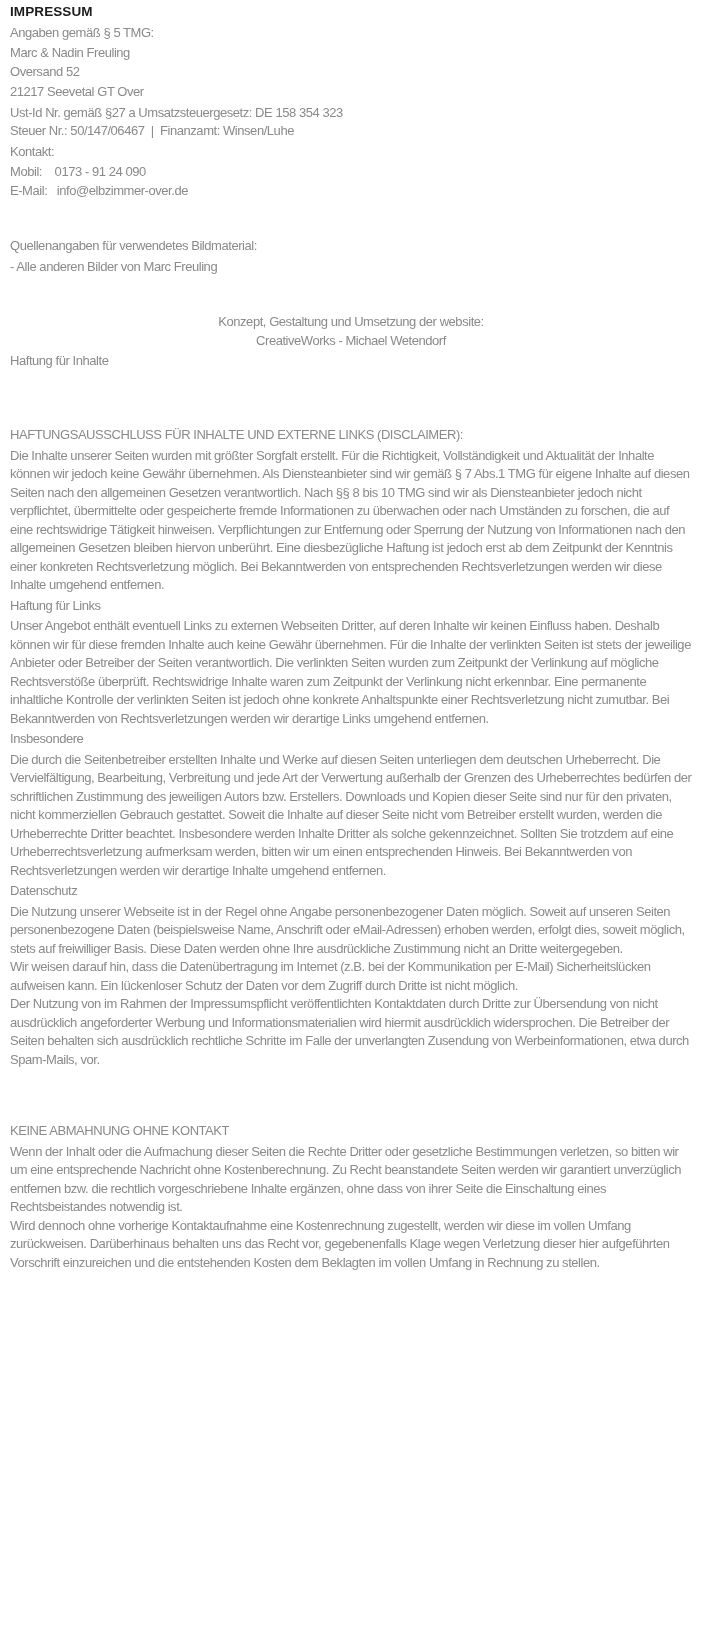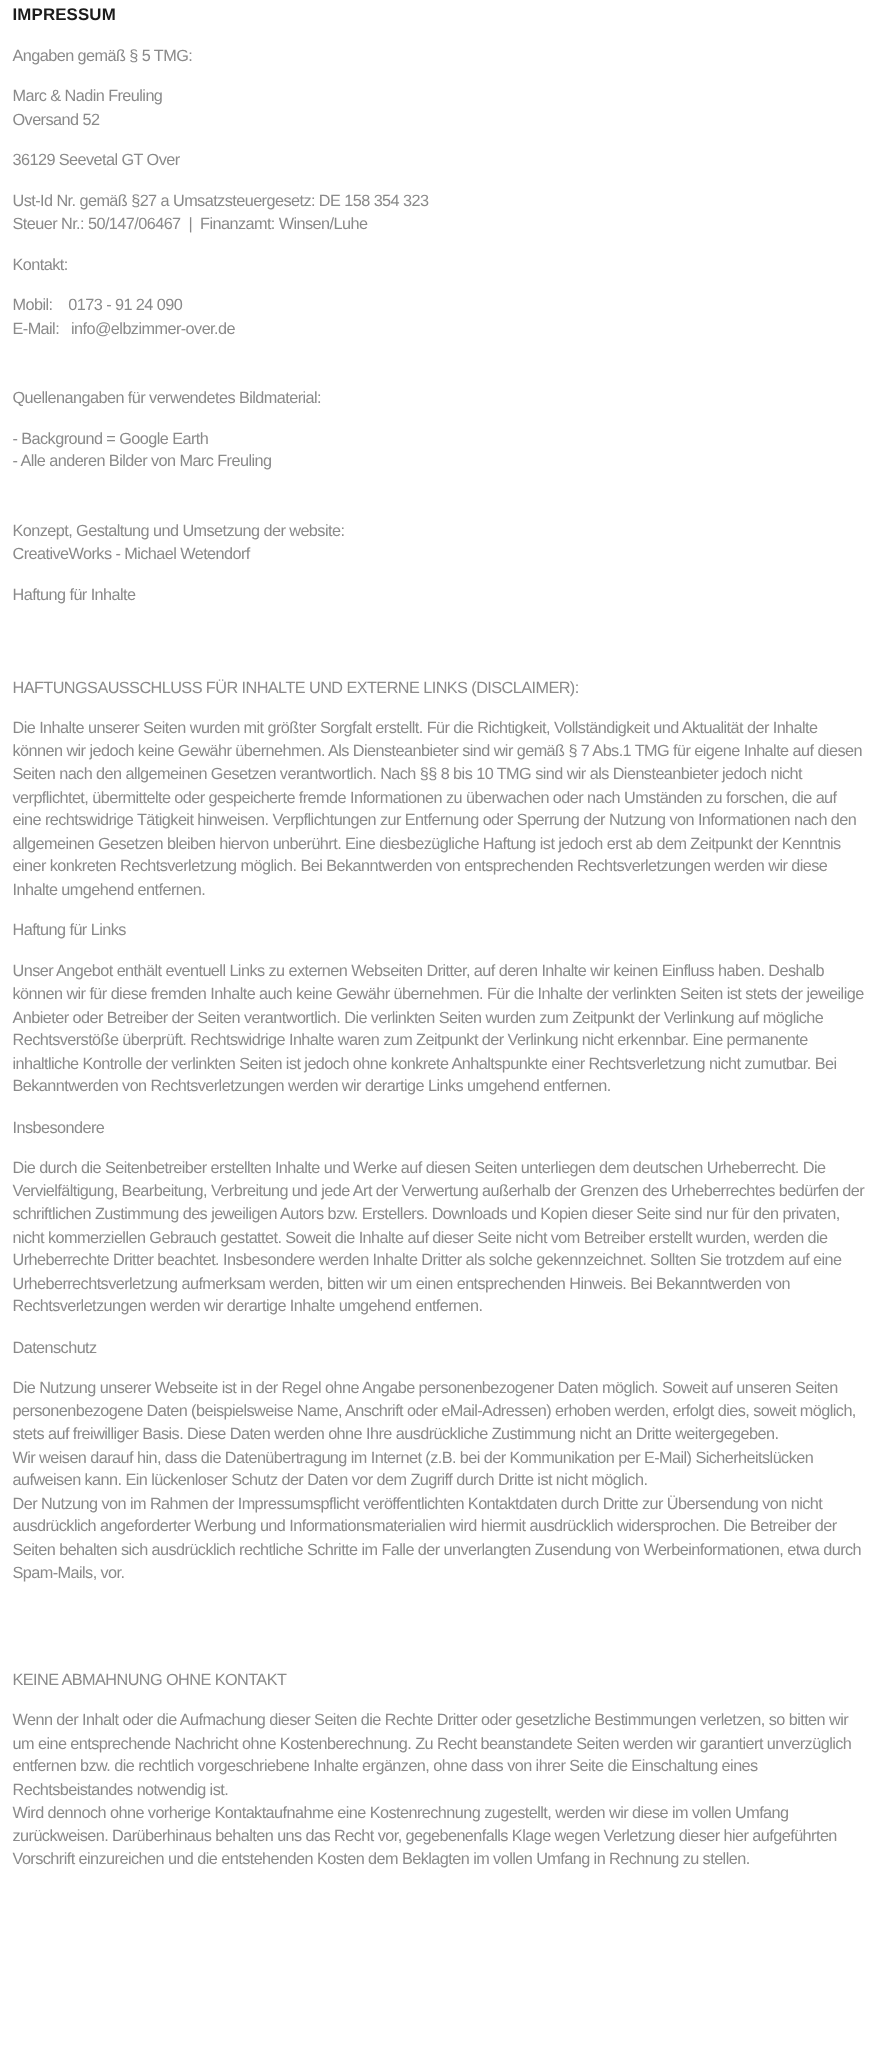--- a/index.html
+++ b/index.html
@@ -23,61 +23,60 @@
     letter-spacing: -0.45px;
   }
   .title {
     color: #1c1c1c;
     font-weight: bold;
     font-size: 13.5px;
     letter-spacing: 0.1px;
     line-height: 18.5px;
   }
   .block {
-    margin-top: 14px;
+    margin-top: 2px;
   }
   .line, .seg {
     white-space: pre-wrap;
   }
 </style>
 </head>
 <body>
 
 <div class="doc">
   <div class="title">IMPRESSUM</div>
   <div id="blocks">
       <div class="block">
         <div class="line">Angaben gemäß § 5 TMG:</div>
       </div>
       <div class="block">
         <div class="line">Marc &amp; Nadin Freuling</div>
         <div class="line">Oversand 52</div>
       </div>
       <div class="block">
-        <div class="line">36129 Seevetal GT Over</div>
+        <div class="line">21217 Seevetal GT Over</div>
       </div>
       <div class="block">
         <div class="line">Ust-Id Nr. gemäß §27 a Umsatzsteuergesetz: DE 158 354 323</div>
         <div class="line">Steuer Nr.: 50/147/06467  |  Finanzamt: Winsen/Luhe</div>
       </div>
       <div class="block">
         <div class="line">Kontakt:</div>
       </div>
       <div class="block">
         <div class="line">Mobil:    0173 - 91 24 090</div>
         <div class="line">E-Mail:   info@elbzimmer-over.de</div>
       </div>
       <div class="block" style="margin-top: 37px;">
         <div class="line">Quellenangaben für verwendetes Bildmaterial:</div>
       </div>
       <div class="block">
-        <div class="line">- Background = Google Earth</div>
         <div class="line">- Alle anderen Bilder von Marc Freuling</div>
       </div>
-      <div class="block" style="margin-top: 37px;">
+      <div class="block" style="margin-top: 37px; text-align: center;">
         <div class="line">Konzept, Gestaltung und Umsetzung der website:</div>
         <div class="line">CreativeWorks - Michael Wetendorf</div>
       </div>
       <div class="block">
         <div class="line">Haftung für Inhalte</div>
       </div>
       <div class="block" style="margin-top: 55.5px;">
         <div class="line">HAFTUNGSAUSSCHLUSS FÜR INHALTE UND EXTERNE LINKS (DISCLAIMER):</div>
       </div>
       <div class="block">
@@ -96,21 +95,21 @@
         <div class="seg">Die durch die Seitenbetreiber erstellten Inhalte und Werke auf diesen Seiten unterliegen dem deutschen Urheberrecht. Die Vervielfältigung, Bearbeitung, Verbreitung und jede Art der Verwertung außerhalb der Grenzen des Urheberrechtes bedürfen der schriftlichen Zustimmung des jeweiligen Autors bzw. Erstellers. Downloads und Kopien dieser Seite sind nur für den privaten, nicht kommerziellen Gebrauch gestattet. Soweit die Inhalte auf dieser Seite nicht vom Betreiber erstellt wurden, werden die Urheberrechte Dritter beachtet. Insbesondere werden Inhalte Dritter als solche gekennzeichnet. Sollten Sie trotzdem auf eine Urheberrechtsverletzung aufmerksam werden, bitten wir um einen entsprechenden Hinweis. Bei Bekanntwerden von Rechtsverletzungen werden wir derartige Inhalte umgehend entfernen.</div>
       </div>
       <div class="block">
         <div class="line">Datenschutz</div>
       </div>
       <div class="block">
         <div class="seg">Die Nutzung unserer Webseite ist in der Regel ohne Angabe personenbezogener Daten möglich. Soweit auf unseren Seiten personenbezogene Daten (beispielsweise Name, Anschrift oder eMail-Adressen) erhoben werden, erfolgt dies, soweit möglich, stets auf freiwilliger Basis. Diese Daten werden ohne Ihre ausdrückliche Zustimmung nicht an Dritte weitergegeben.</div>
         <div class="seg">Wir weisen darauf hin, dass die Datenübertragung im Internet (z.B. bei der Kommunikation per E-Mail) Sicherheitslücken aufweisen kann. Ein lückenloser Schutz der Daten vor dem Zugriff durch Dritte ist nicht möglich.</div>
         <div class="seg">Der Nutzung von im Rahmen der Impressumspflicht veröffentlichten Kontaktdaten durch Dritte zur Übersendung von nicht ausdrücklich angeforderter Werbung und Informationsmaterialien wird hiermit ausdrücklich widersprochen. Die Betreiber der Seiten behalten sich ausdrücklich rechtliche Schritte im Falle der unverlangten Zusendung von Werbeinformationen, etwa durch Spam-Mails, vor.</div>
       </div>
-      <div class="block" style="margin-top: 67px;">
+      <div class="block" style="margin-top: 53px;">
         <div class="line">KEINE ABMAHNUNG OHNE KONTAKT</div>
       </div>
       <div class="block">
         <div class="seg">Wenn der Inhalt oder die Aufmachung dieser Seiten die Rechte Dritter oder gesetzliche Bestimmungen verletzen, so bitten wir um eine entsprechende Nachricht ohne Kostenberechnung. Zu Recht beanstandete Seiten werden wir garantiert unverzüglich entfernen bzw. die rechtlich vorgeschriebene Inhalte ergänzen, ohne dass von ihrer Seite die Einschaltung eines Rechtsbeistandes notwendig ist.</div>
         <div class="seg">Wird dennoch ohne vorherige Kontaktaufnahme eine Kostenrechnung zugestellt, werden wir diese im vollen Umfang zurückweisen. Darüberhinaus behalten uns das Recht vor, gegebenenfalls Klage wegen Verletzung dieser hier aufgeführten Vorschrift einzureichen und die entstehenden Kosten dem Beklagten im vollen Umfang in Rechnung zu stellen.</div>
       </div>
     </div>
 </div>
 
 </body></html>

